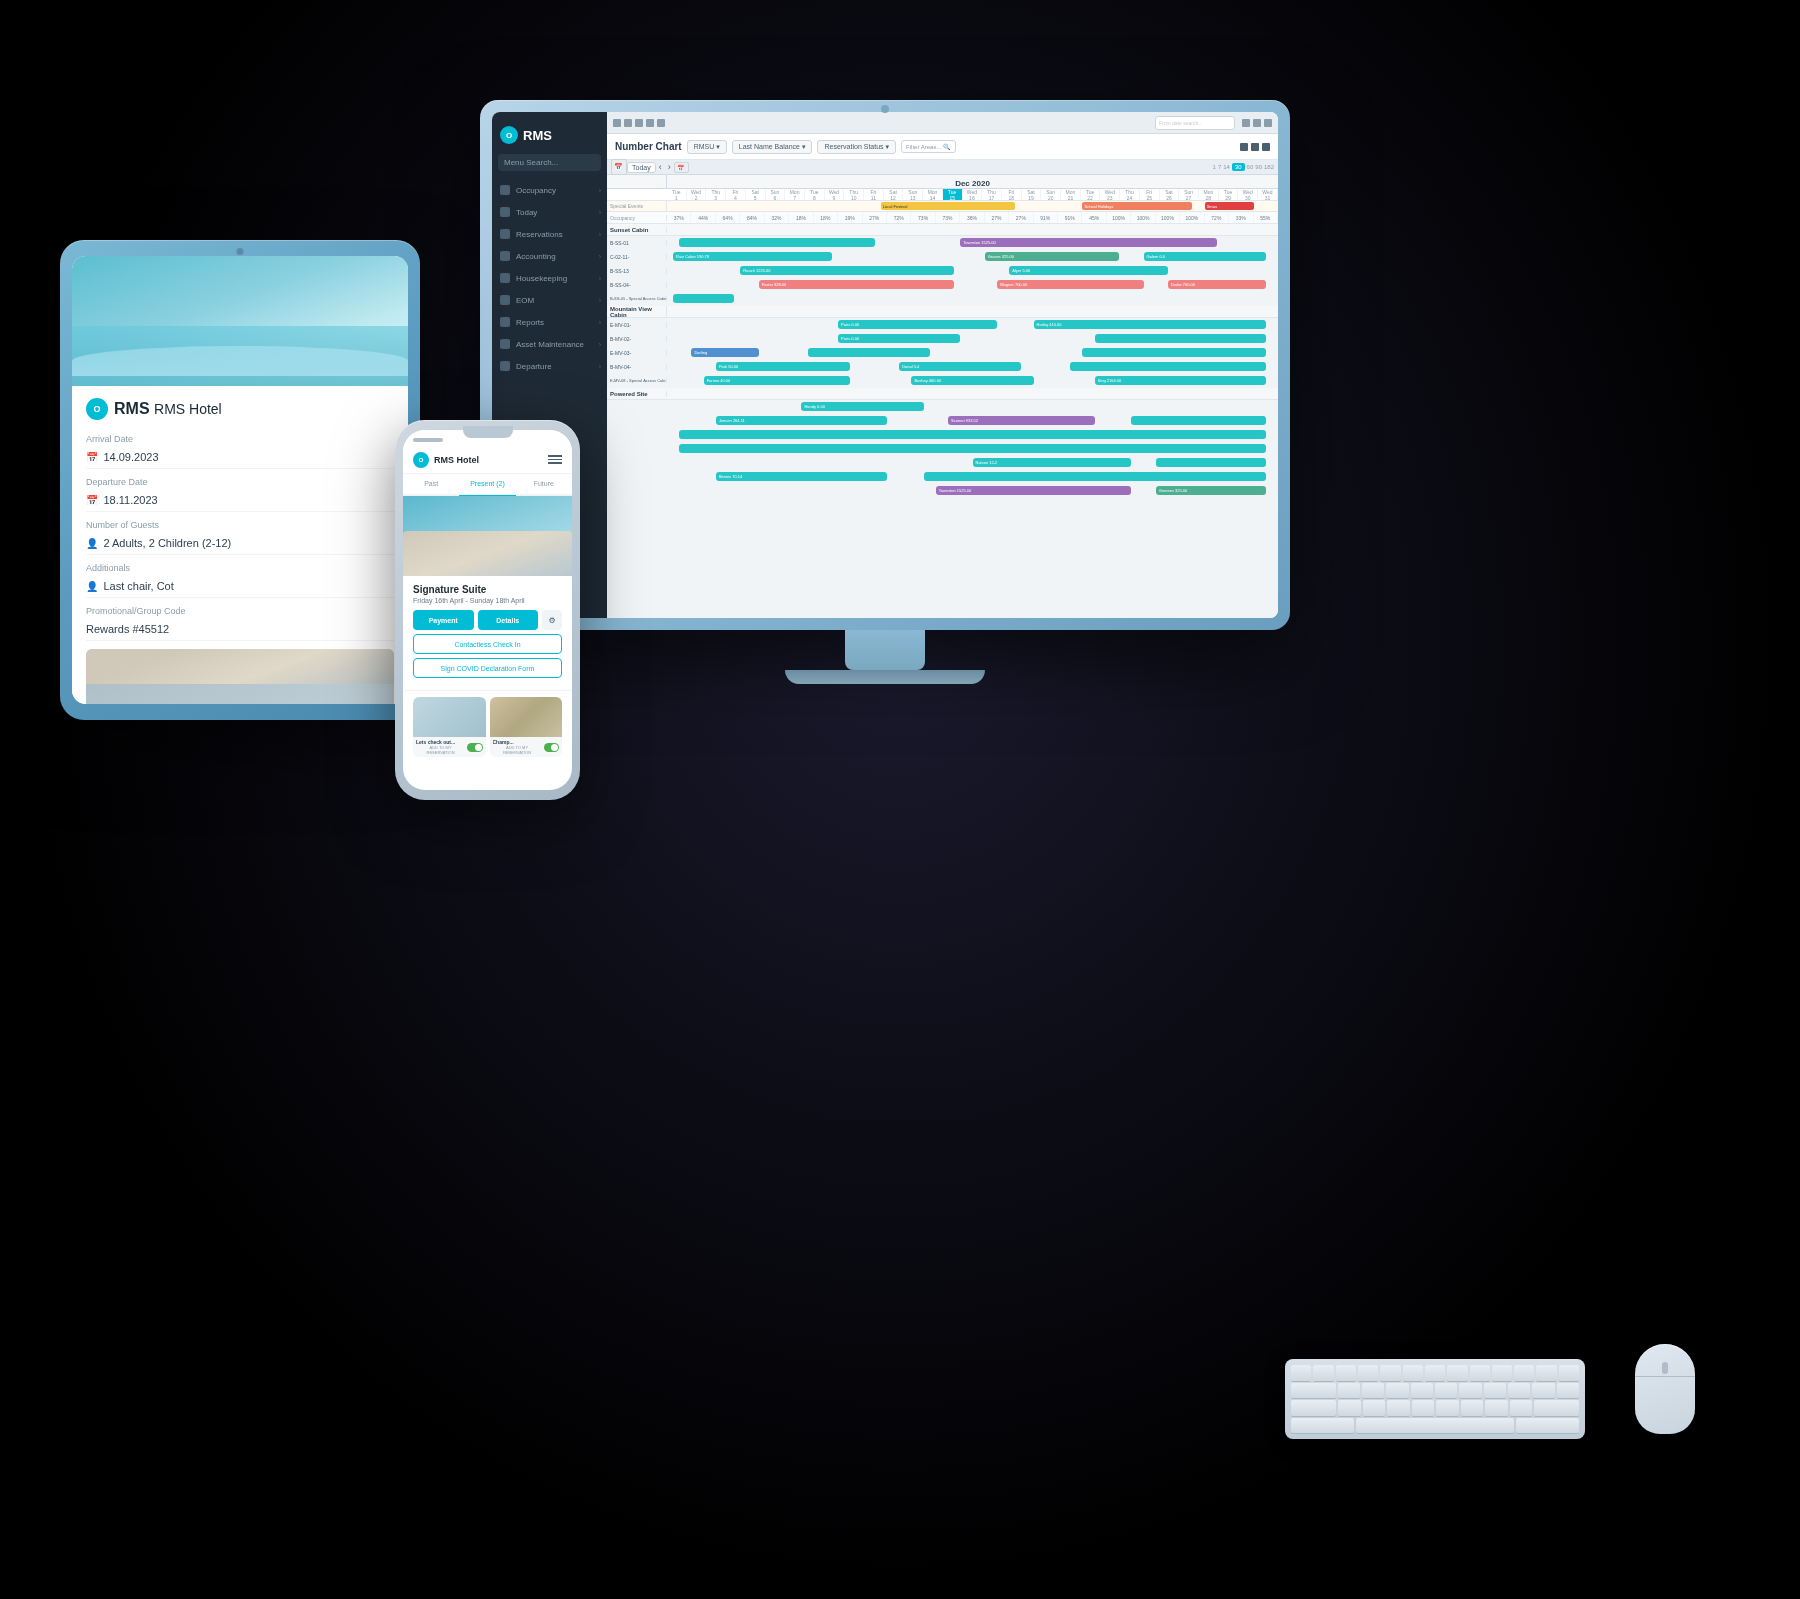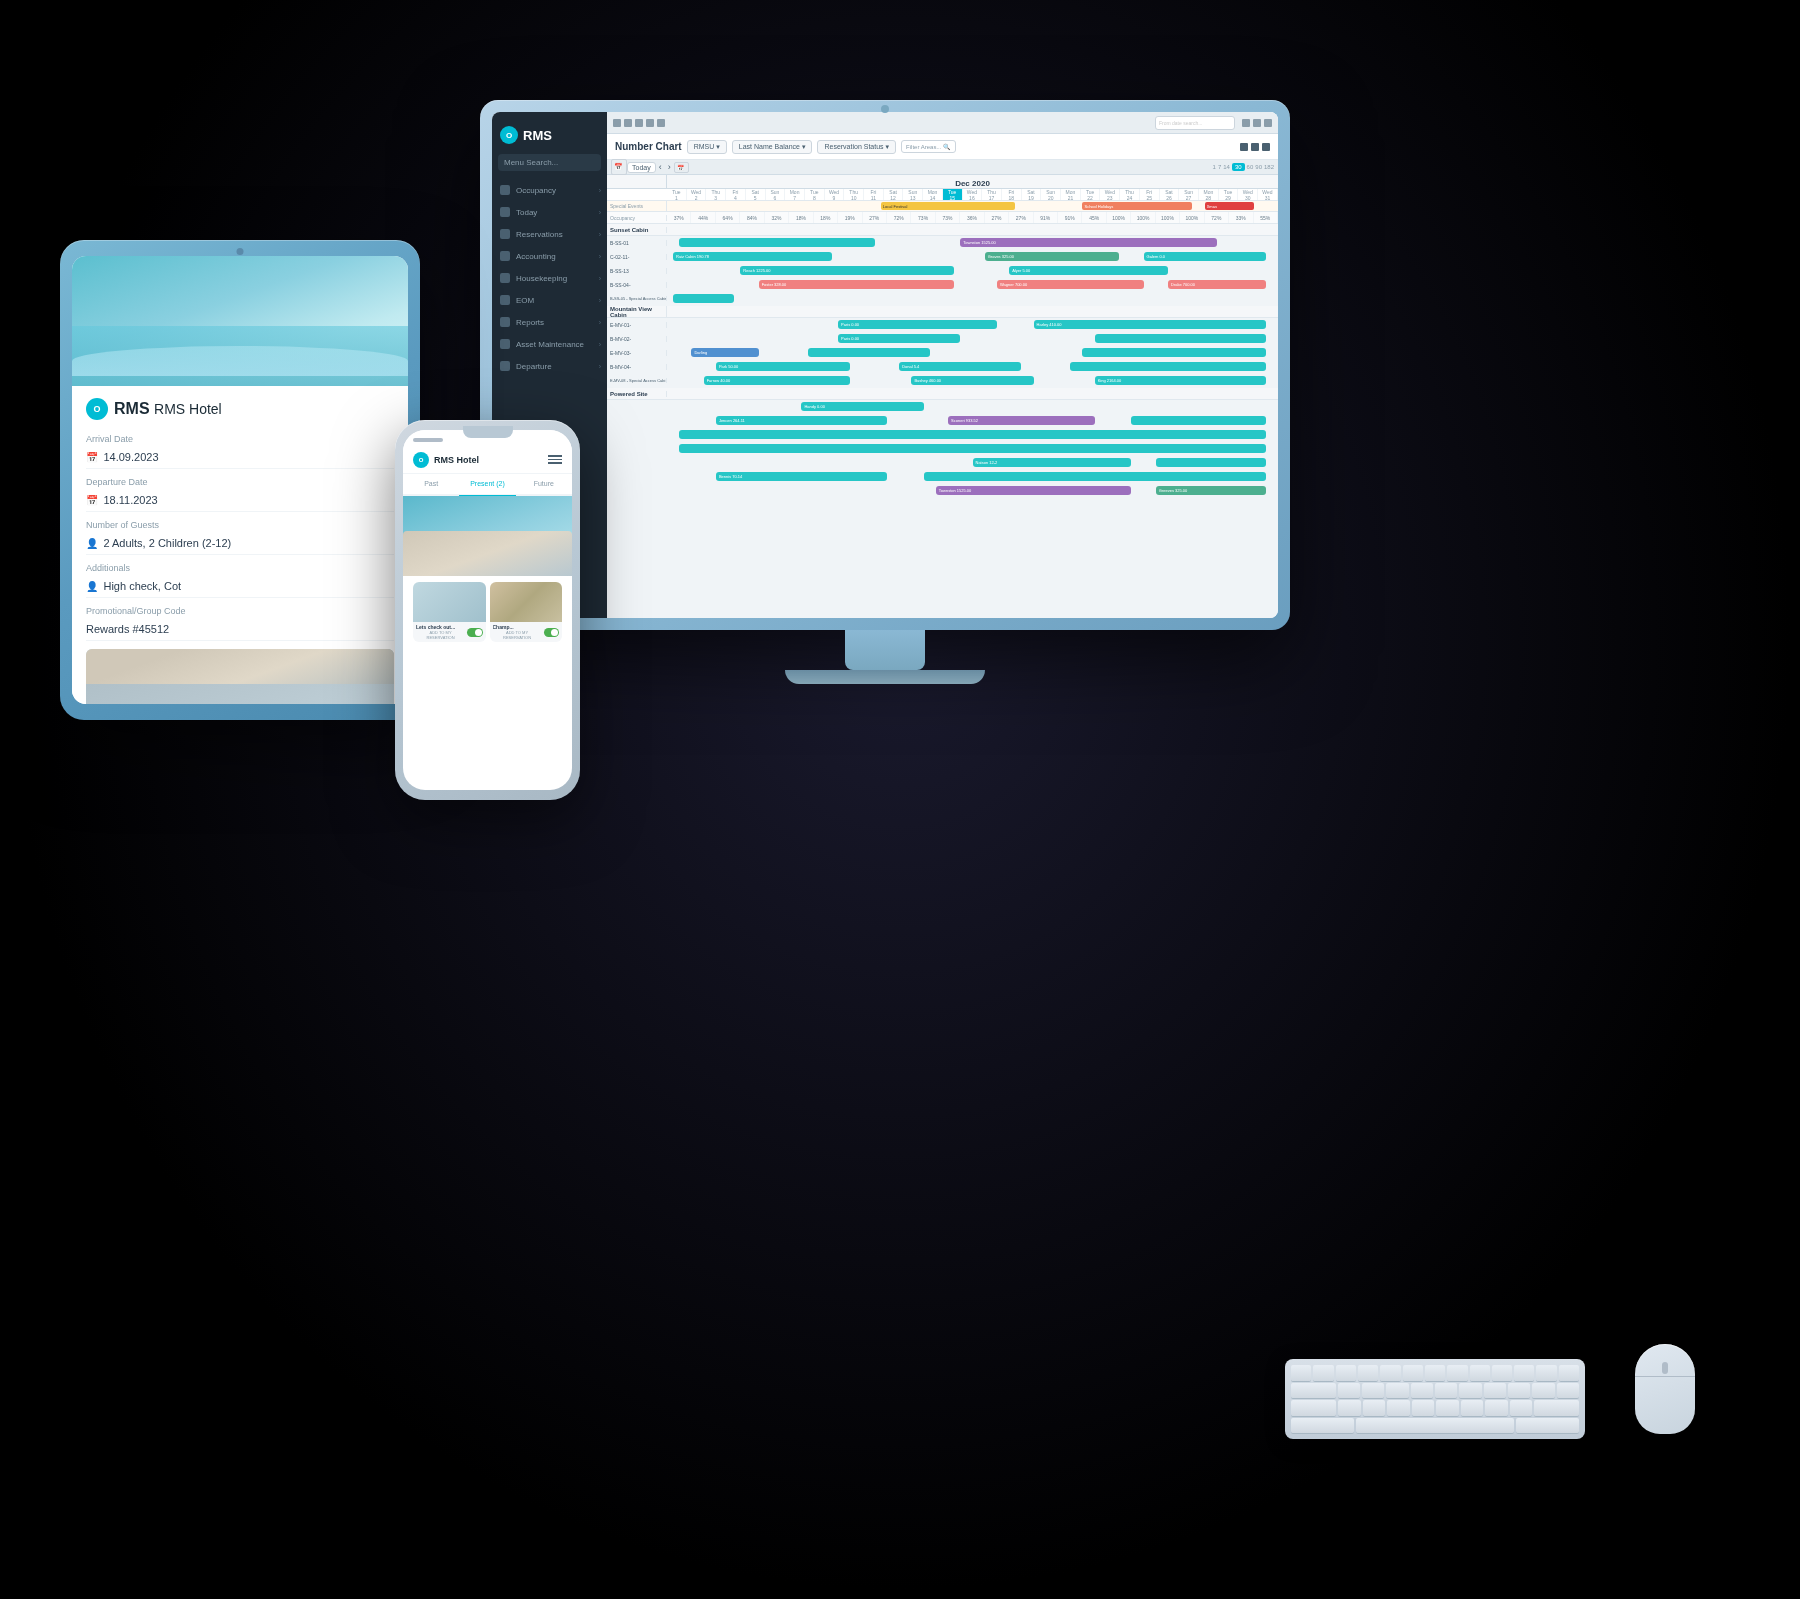--- a/index.html
+++ b/index.html
@@ -1177,21 +1177,21 @@
 
         <div class="form-label">Number of Guests</div>
         <div class="form-field">
           <span class="form-icon">👤</span>
           <span class="form-value">2 Adults, 2 Children (2-12)</span>
         </div>
 
         <div class="form-label">Additionals</div>
         <div class="form-field">
           <span class="form-icon">👤</span>
-          <span class="form-value">High check, Cot</span>
+          <span class="form-value">Last chair, Cot</span>
         </div>
 
         <div class="form-label">Promotional/Group Code</div>
         <div class="form-field">
           <span class="form-value">Rewards #45512</span>
         </div>
 
         <div style="height:65px;background:linear-gradient(160deg,#c8d8e0,#a8c0cc,#b8ccd8);border-radius:6px;margin:8px 0;">
           <div style="height:100%;background:linear-gradient(160deg,#d0c8b8 20%,#e0d8c8 50%,#a8b8c0 100%);border-radius:6px;position:relative;overflow:hidden;">
             <div style="position:absolute;bottom:0;left:0;right:0;height:30px;background:linear-gradient(160deg,#b0c0c8,#c0d0d8);"></div>
@@ -1221,20 +1221,31 @@
       </div>
       <div class="phone-tabs">
         <div class="phone-tab">Past</div>
         <div class="phone-tab active">Present (2)</div>
         <div class="phone-tab">Future</div>
       </div>
       <div class="phone-hero">
         <div class="phone-room-img"></div>
         <div class="phone-room-pillows"></div>
       </div>
+      <div class="phone-card">
+        <div class="phone-suite-name">Signature Suite</div>
+        <div class="phone-suite-dates">Friday 16th April - Sunday 18th April</div>
+        <div class="phone-action-row">
+          <div class="phone-btn-teal">Payment</div>
+          <div class="phone-btn-teal">Details</div>
+          <div class="phone-btn-icon">⚙</div>
+        </div>
+        <div class="phone-btn-wide">Contactless Check In</div>
+        <div class="phone-btn-wide">Sign COVID Declaration Form</div>
+      </div>
       <div class="phone-upsell">
         <div class="phone-upsell-card">
           <div class="phone-upsell-img" style="background:linear-gradient(135deg,#c0d8e0,#a0c0cc);"></div>
           <div class="phone-upsell-bottom">
             <div>
               <div class="phone-upsell-title">Lets check out...</div>
               <div class="phone-upsell-label">ADD TO MY RESERVATION</div>
             </div>
             <div class="toggle-green"></div>
           </div>

